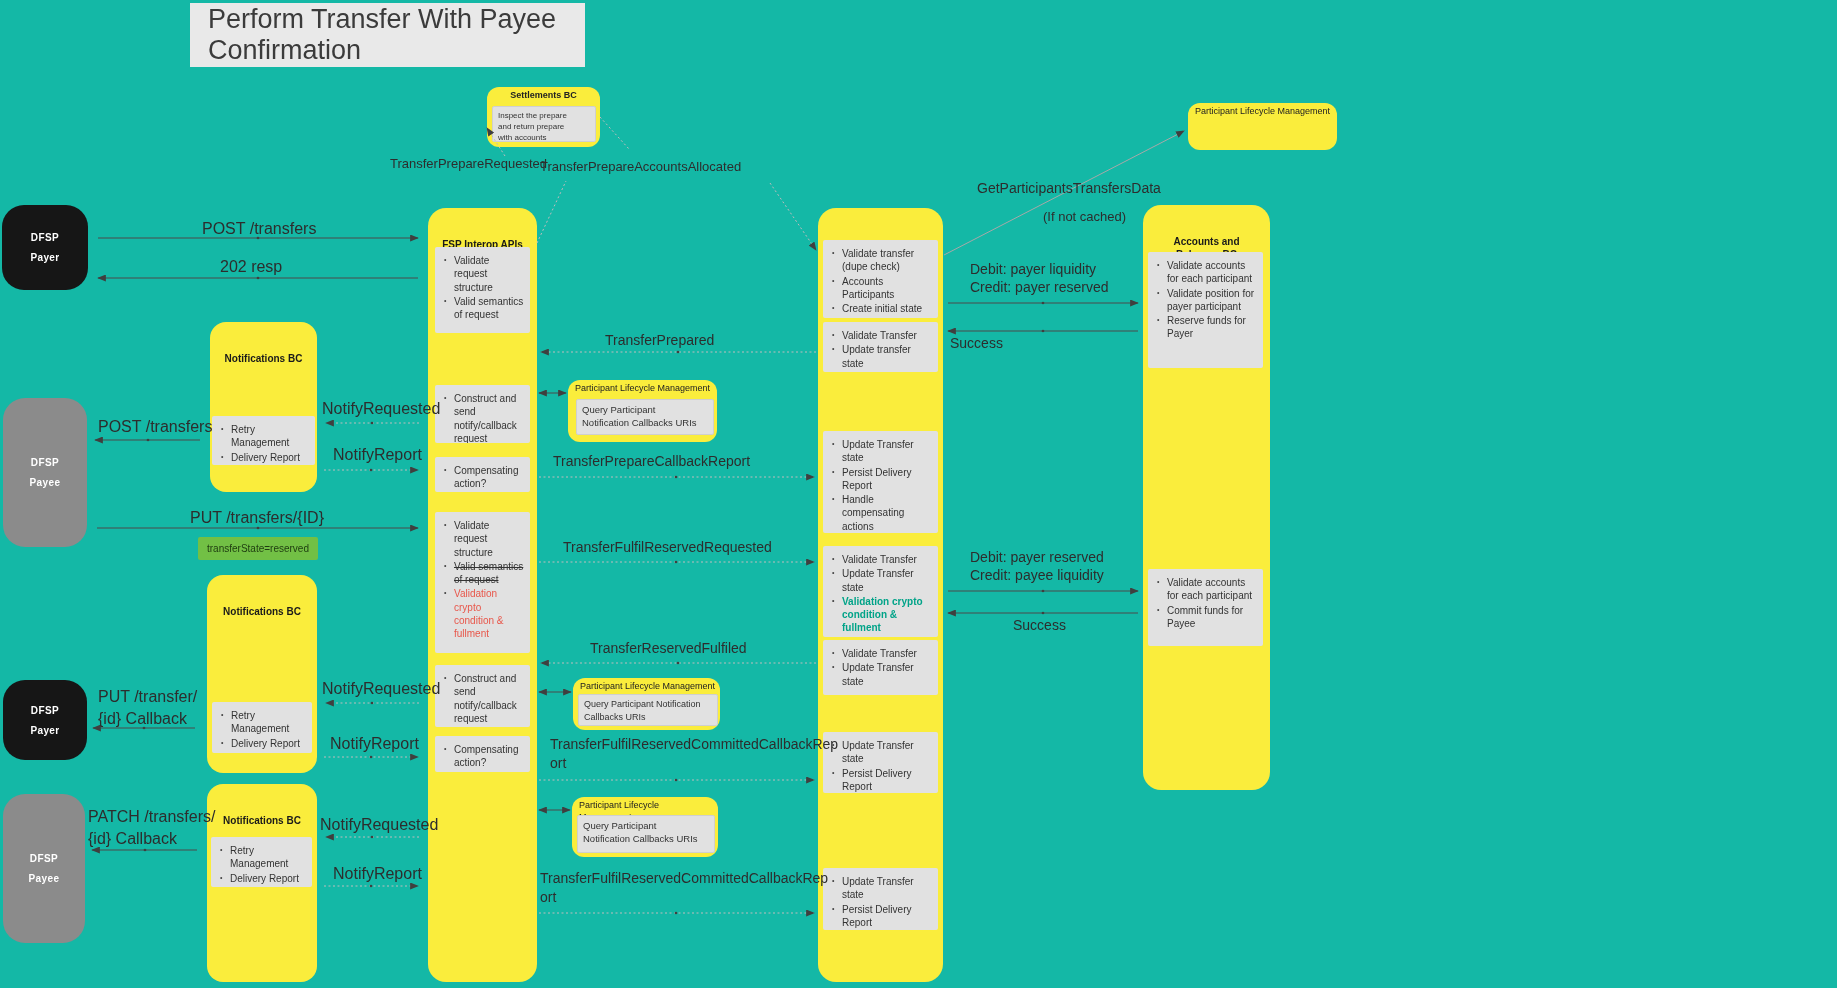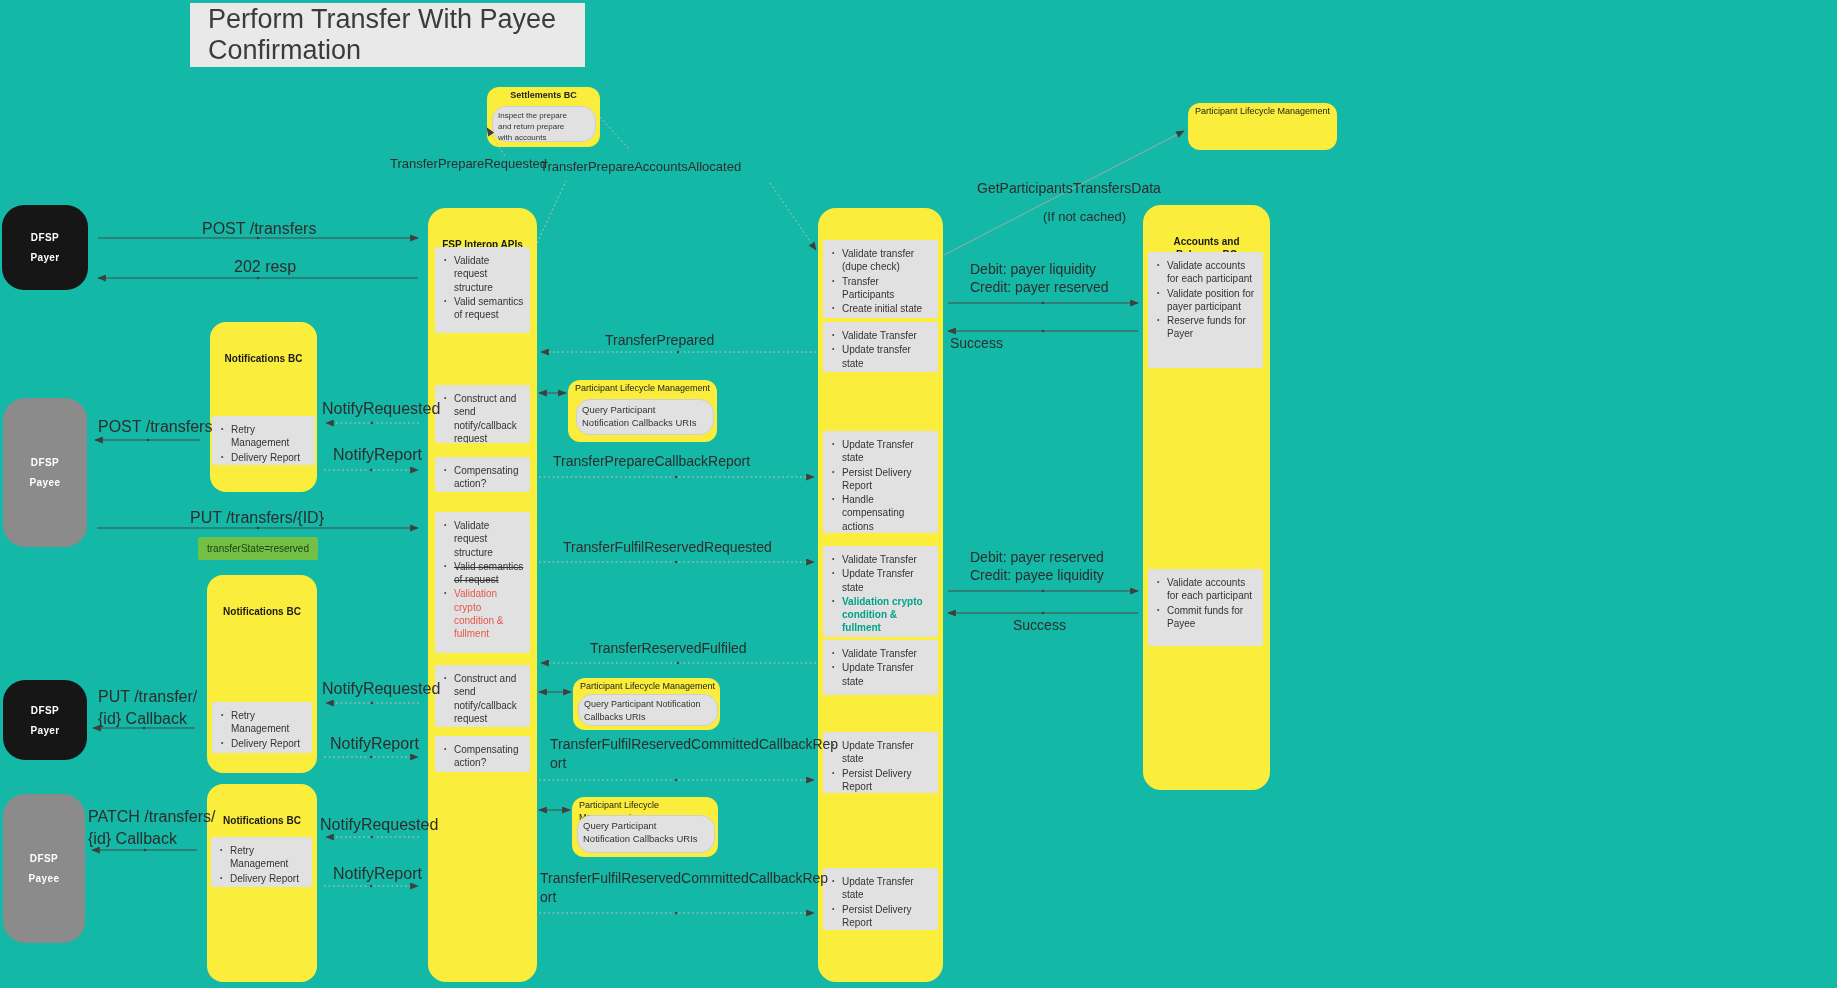--- a/index.html
+++ b/index.html
@@ -13,21 +13,21 @@
   .bi::before{content:"•";position:absolute;left:2px;top:1px;font-size:7px;color:#444;}
   .strike{text-decoration:line-through;}
   .red{color:#E8564A;}
   .teal{color:#00A388;font-weight:bold;}
   .actor{position:absolute;border-radius:22px;color:#fff;display:flex;flex-direction:column;align-items:center;justify-content:center;gap:9px;font-size:10px;font-weight:bold;letter-spacing:.4px;z-index:2;}
   .actor.black{background:#161616;}
   .actor.gray{background:#8B8B8B;}
   .note-outer{position:absolute;background:#FAED3C;border-radius:12px;z-index:2;}
   .note-title{font-size:9px;font-weight:400;color:#222;padding:3px 4px 0 7px;line-height:1.3;}
   .note-title.center{text-align:center;padding-left:4px;}
-  .note-inner{position:absolute;background:#E1E1E1;border:1px solid #cfcfcf;border-radius:14px;font-size:9.5px;color:#333;padding:3px 16px 3px 5px;line-height:1.4;box-sizing:border-box;z-index:3;}
+  .note-inner{position:absolute;background:#E1E1E1;border:1px solid #cfcfcf;border-radius:2px;font-size:9.5px;color:#333;padding:3px 16px 3px 5px;line-height:1.4;box-sizing:border-box;z-index:3;}
   .lbl{position:absolute;font-size:16px;color:#2d2d2d;white-space:nowrap;z-index:4;}
   .lbl.wrap{white-space:normal;line-height:1.35;}
   .lbl.sm{font-size:13px;}
   .lbl.md{font-size:14px;}
   .green-chip{position:absolute;background:#72C045;border-radius:2px;display:flex;align-items:center;justify-content:center;font-size:10px;color:#1e3b10;z-index:4;}
   .banner{position:absolute;background:#E9E9E9;display:flex;align-items:center;padding-left:18px;font-size:27px;color:#3b3b3b;z-index:2;box-sizing:border-box;}
   #wires{position:absolute;left:0;top:0;z-index:3;pointer-events:none;}
   .s{stroke:#4a4a4a;stroke-width:1;fill:none;}
   .g{stroke:#a8a8a8;stroke-width:1;fill:none;}
   .d{stroke:#bdbdbd;stroke-width:1;fill:none;stroke-dasharray:2 2.5;}
@@ -67,21 +67,21 @@
   </div>
   <div class="task" style="left:435px;top:665px;width:95px;height:62px">
     <div class="bi">Construct and send notify/callback request</div>
   </div>
   <div class="task" style="left:435px;top:736px;width:95px;height:36px">
     <div class="bi">Compensating action?</div>
   </div>
 
   <div class="task tr" style="left:823px;top:240px;width:115px;height:78px">
     <div class="bi">Validate transfer (dupe check)</div>
-    <div class="bi">Transfer Participants</div>
+    <div class="bi">Accounts Participants</div>
     <div class="bi">Create initial state</div>
   </div>
   <div class="task tr" style="left:823px;top:322px;width:115px;height:50px">
     <div class="bi">Validate Transfer</div>
     <div class="bi">Update transfer state</div>
   </div>
   <div class="task tr" style="left:823px;top:431px;width:115px;height:102px">
     <div class="bi">Update Transfer state</div>
     <div class="bi">Persist Delivery Report</div>
     <div class="bi">Handle compensating actions</div>
@@ -209,21 +209,21 @@
     <polyline class="d" points="324,757 371,757 418,757" marker-mid="url(#dot)" marker-end="url(#ah)"></polyline>
     <polyline class="d" points="419,837 372,837 326,837" marker-mid="url(#dot)" marker-end="url(#ah)"></polyline>
     <polyline class="d" points="324,886 371,886 418,886" marker-mid="url(#dot)" marker-end="url(#ah)"></polyline>
     <polyline class="d" points="537,243 566,181"></polyline>
     <polyline class="d" points="505,156 487,128" marker-end="url(#ah)"></polyline>
     <polyline class="d" points="600,117 629,149"></polyline>
     <polyline class="d" points="770,183 816,250" marker-end="url(#ah)"></polyline>
   </svg>
 
   <div class="lbl" style="left:202px;top:220px">POST /transfers</div>
-  <div class="lbl" style="left:234px;top:258px">202 resp</div>
+  <div class="lbl" style="left:220px;top:258px">202 resp</div>
   <div class="lbl" style="left:98px;top:418px">POST /transfers</div>
   <div class="lbl" style="left:322px;top:400px">NotifyRequested</div>
   <div class="lbl" style="left:333px;top:446px">NotifyReport</div>
   <div class="lbl" style="left:190px;top:509px">PUT /transfers/{ID}</div>
   <div class="green-chip" style="left:198px;top:537px;width:120px;height:23px">transferState=reserved</div>
   <div class="lbl wrap" style="left:98px;top:686px;width:118px">PUT /transfer/ {id} Callback</div>
   <div class="lbl" style="left:322px;top:680px">NotifyRequested</div>
   <div class="lbl" style="left:330px;top:735px">NotifyReport</div>
   <div class="lbl wrap" style="left:88px;top:806px;width:128px">PATCH /transfers/ {id} Callback</div>
   <div class="lbl" style="left:320px;top:816px">NotifyRequested</div>

